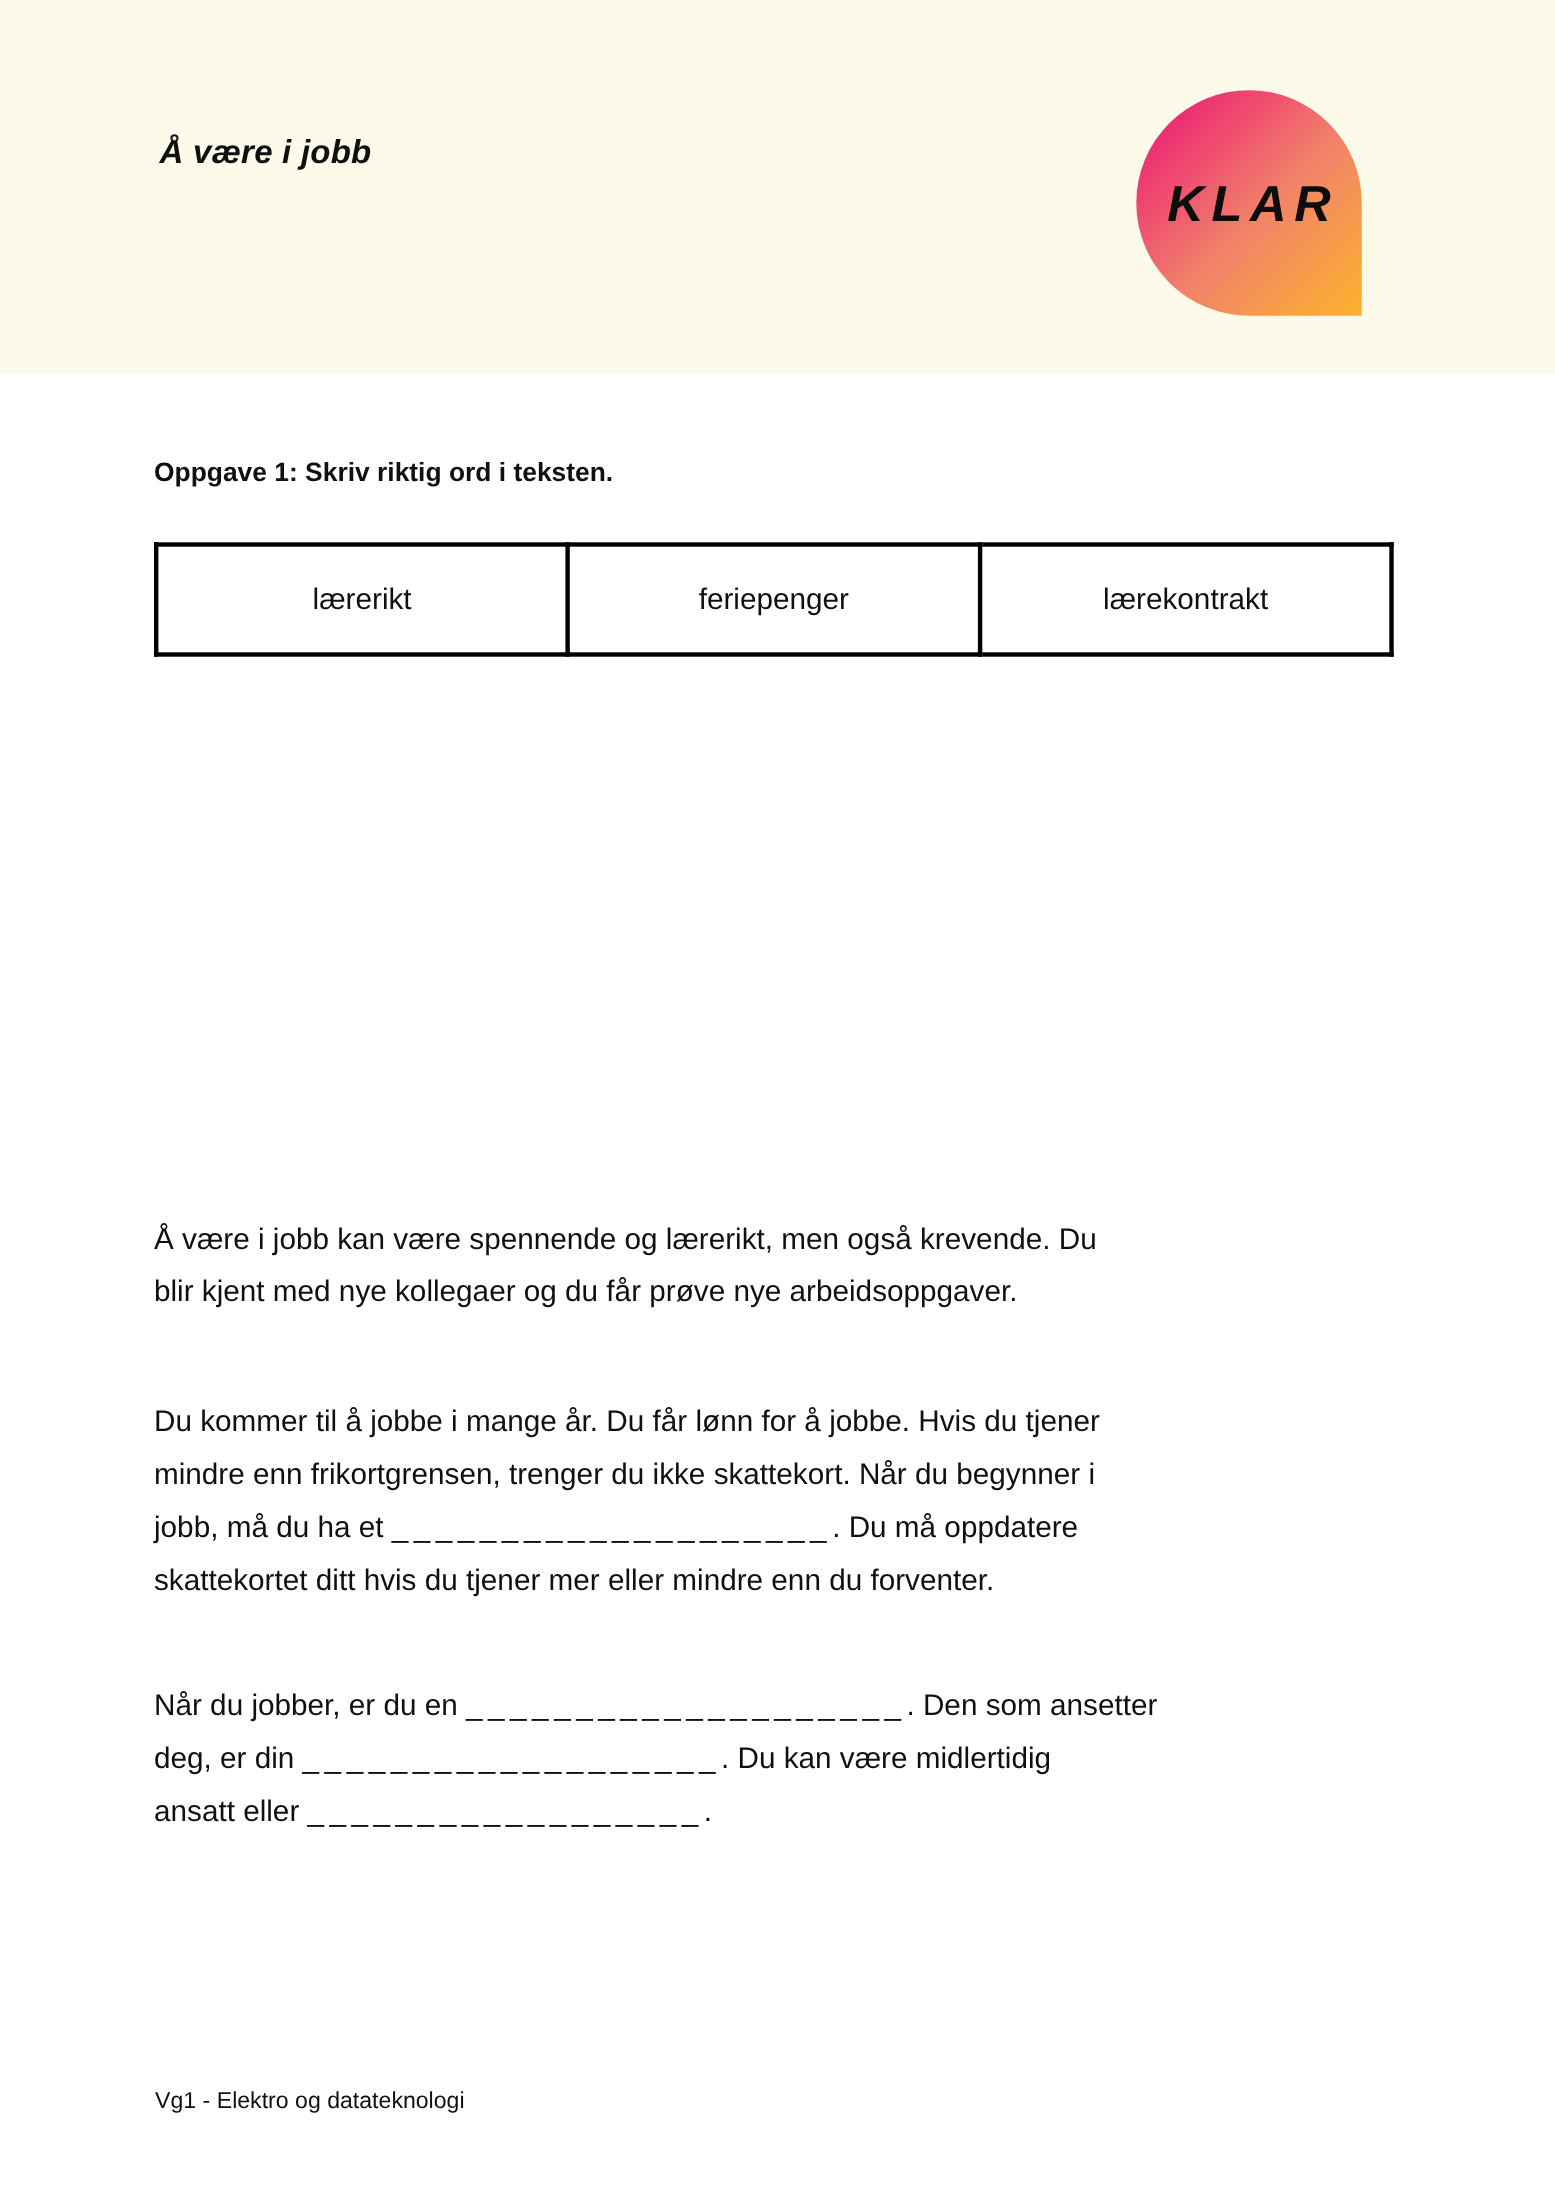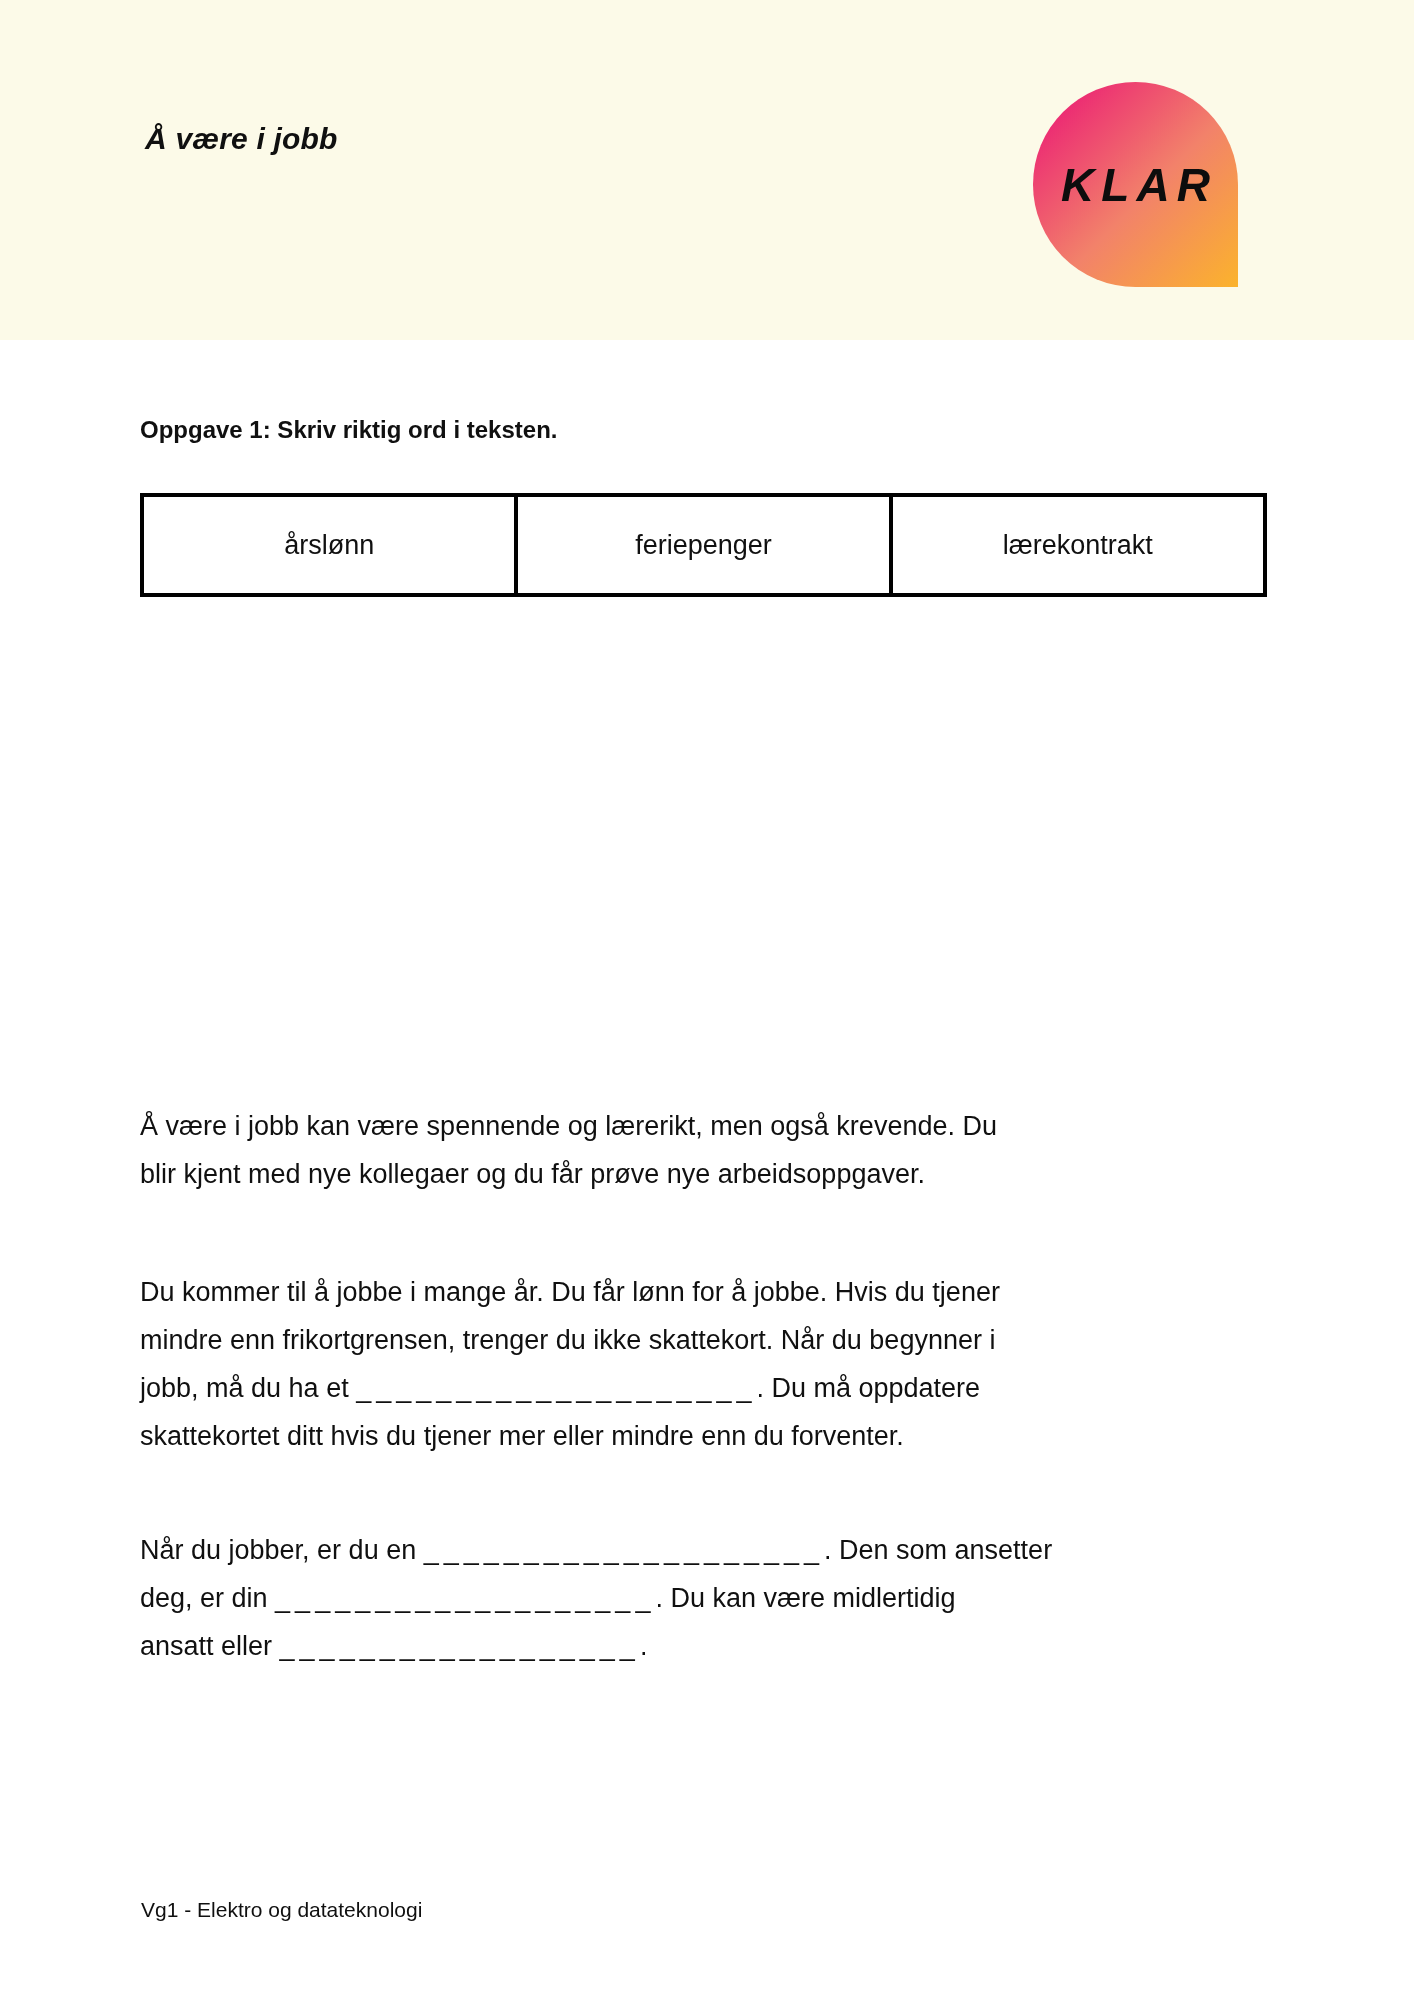--- a/index.html
+++ b/index.html
@@ -124,21 +124,21 @@
   <div class="logo">
     <span class="logo-text">KLAR</span>
   </div>
 </header>
 
 <div class="task-heading">Oppgave 1: Skriv riktig ord i teksten.</div>
 
 <table class="word-table">
   <tbody>
     <tr>
-      <td>årslønn</td>
+      <td>lærerikt</td>
       <td>feriepenger</td>
       <td>lærekontrakt</td>
     </tr>
   </tbody>
 </table>
 
 <p class="body-paragraph p1">Å være i jobb kan være spennende og lærerikt, men også krevende. Du
 blir kjent med nye kollegaer og du får prøve nye arbeidsoppgaver.</p>
 <p class="body-paragraph p2">Du kommer til å jobbe i mange år. Du får lønn for å jobbe. Hvis du tjener
 mindre enn frikortgrensen, trenger du ikke skattekort. Når du begynner i

